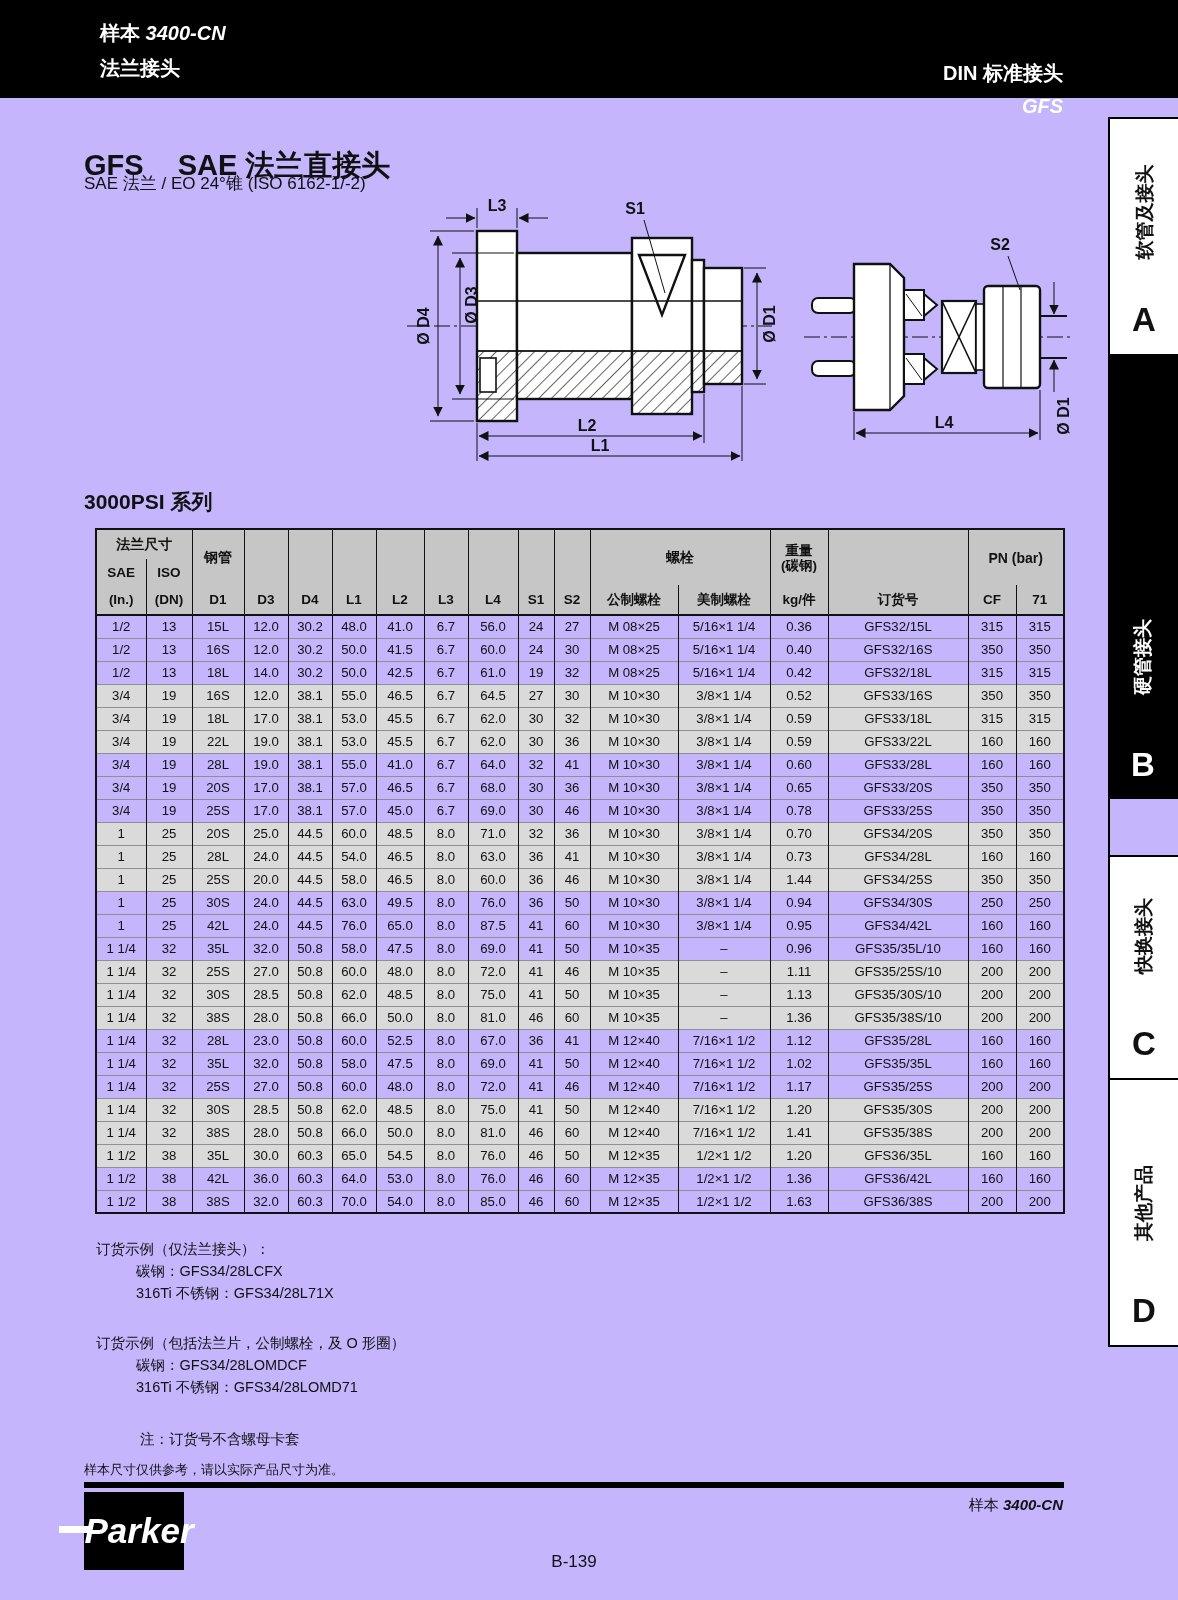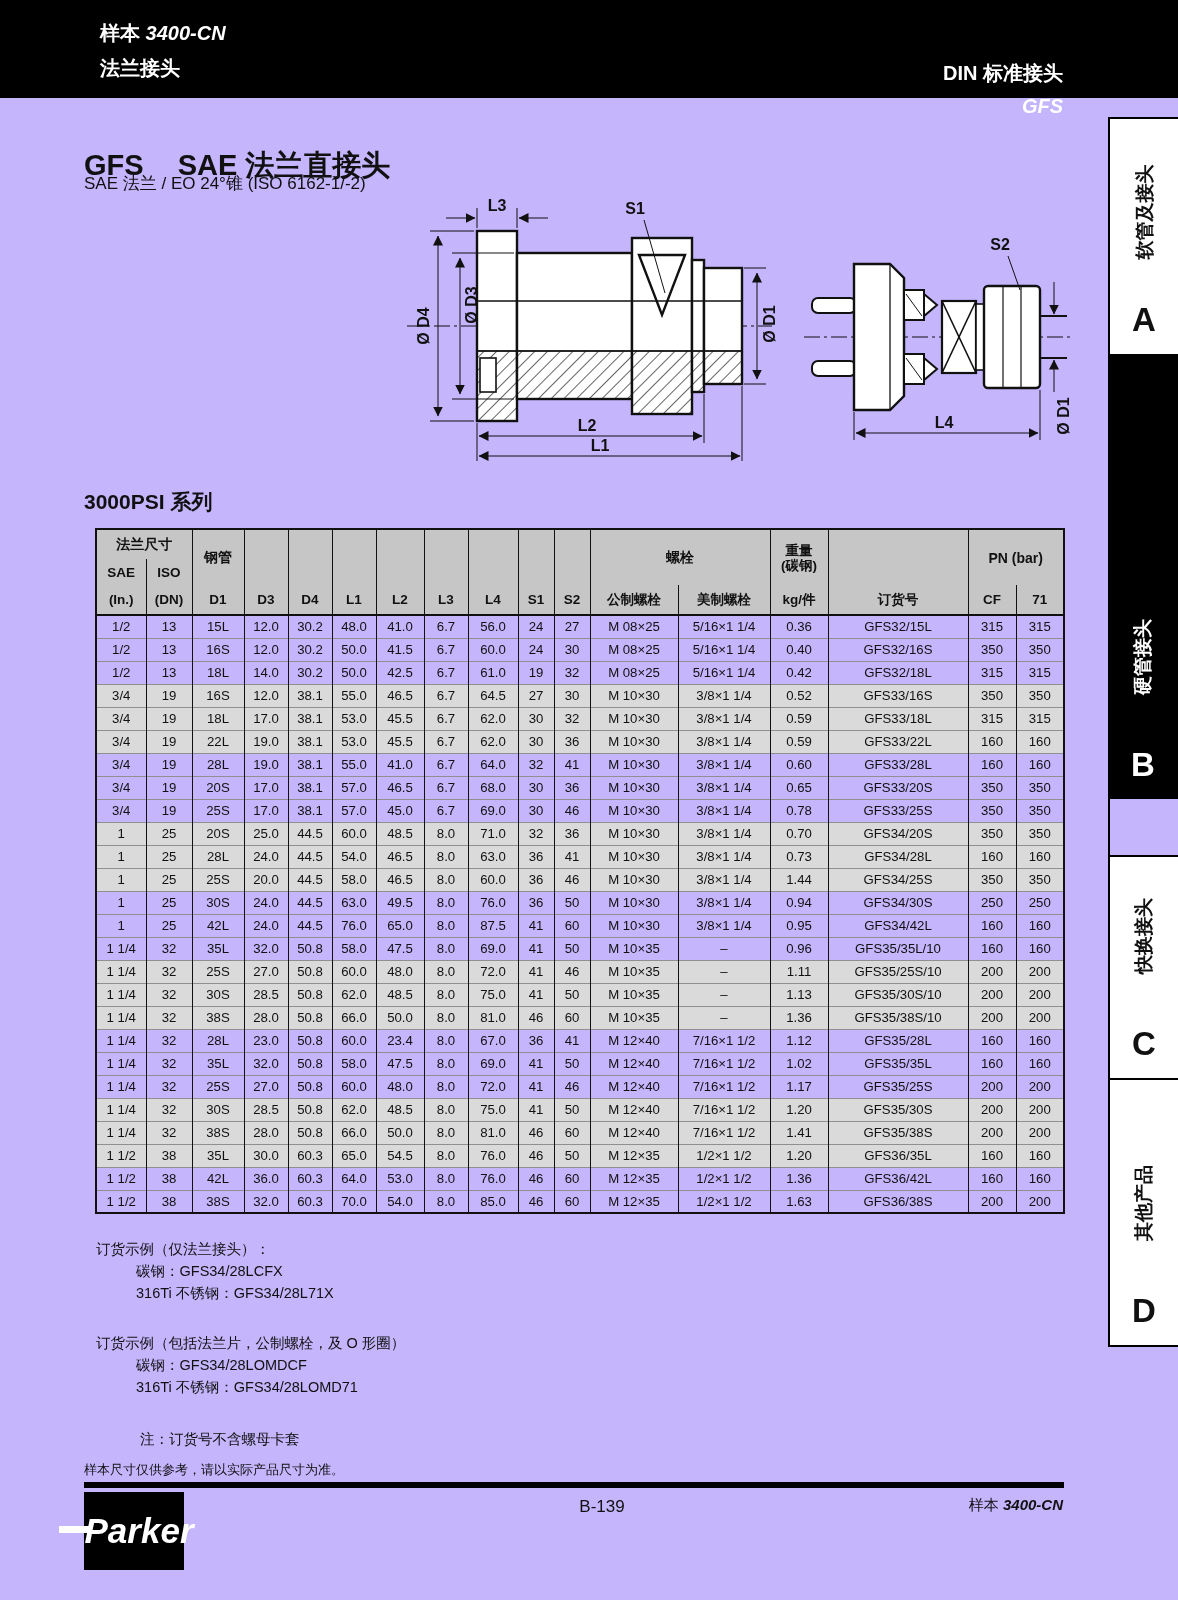--- a/index.html
+++ b/index.html
@@ -56,21 +56,21 @@
   .note-indent { margin-left:40px; }
   .note-final { margin-top:30px;margin-left:44px; }
 
   
   .disclaimer { position:absolute; left:84px; top:1461px; font-size:13px;text-align:center; }
   .rule { position:absolute; left:84px; top:1482px; width:980px; height:6px; background:#000; }
   .parker-logo { position:absolute; left:84px; top:1492px; width:100px; height:78px;
                  background:#000; color:#fff; display:flex; align-items:center; justify-content:center; }
   .parker-logo .ptext { font-size:35px; font-weight:bold; font-style:italic; position:relative; padding-left:10px; }
   .parker-logo .ptext::before { content:""; position:absolute; left:-16px; top:15px; width:30px; height:7px; background:#fff; }
-  .pageno { position:absolute; left:84px; top:1497px; width:980px; text-align:center; font-size:17px;margin-left:28px; }
+  .pageno { position:absolute; left:84px; top:1552px; width:980px; text-align:center; font-size:17px; }
   .foot-right { position:absolute; right:115px; top:1496px; font-size:15px; }
   .foot-right .tb-code { font-weight:bold; }
 
   
   .tab { position:absolute; left:1108px; width:70px; background:#fff;
          border:2px solid #000; border-right:none;
          display:flex; flex-direction:column; justify-content:flex-end; align-items:center; }
   .tab-a { top:117px; height:239px; }
   .tab-b { top:356px; height:443px; background:#000; color:#fff; border:none; }
   .tab-c { top:855px; height:225px; }
@@ -611,21 +611,21 @@
           <td>200</td>
           <td>200</td>
         </tr>
         <tr>
           <td>1 1/4</td>
           <td>32</td>
           <td>28L</td>
           <td>23.0</td>
           <td>50.8</td>
           <td>60.0</td>
-          <td>23.4</td>
+          <td>52.5</td>
           <td>8.0</td>
           <td>67.0</td>
           <td>36</td>
           <td>41</td>
           <td>M 12×40</td>
           <td>7/16×1 1/2</td>
           <td>1.12</td>
           <td>GFS35/28L</td>
           <td>160</td>
           <td>160</td>

